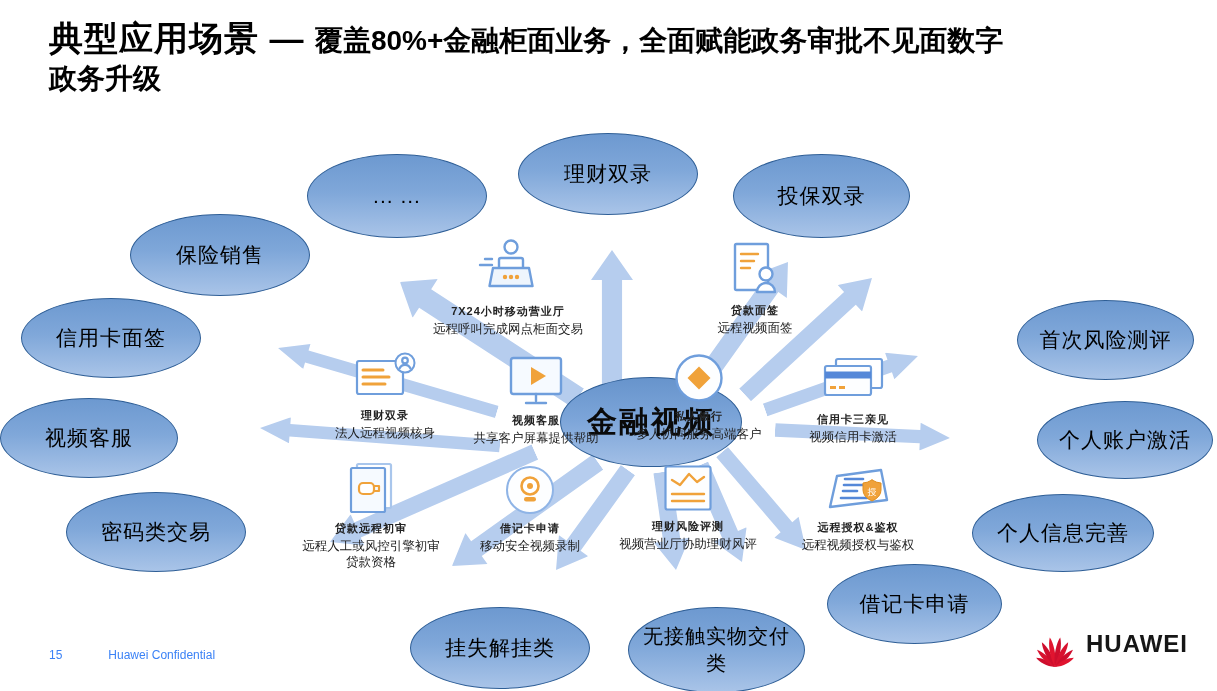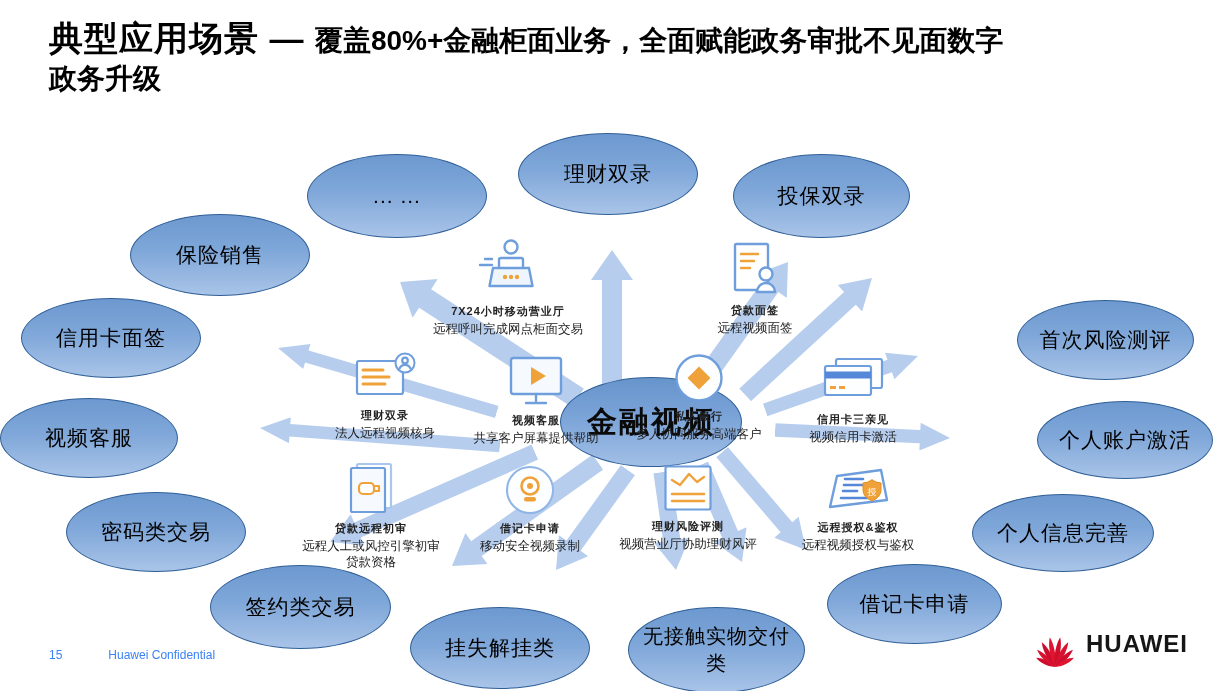--- a/index.html
+++ b/index.html
@@ -95,23 +95,20 @@
     </div>
   <div class="bubble" style="left:1037px;top:401px;width:176px;height:78px">
       <span>个人账户激活</span>
     </div>
   <div class="bubble" style="left:66px;top:492px;width:180px;height:80px">
       <span>密码类交易</span>
     </div>
   <div class="bubble" style="left:972px;top:494px;width:182px;height:78px">
       <span>个人信息完善</span>
     </div>
-  <div class="bubble" style="left:210px;top:565px;width:181px;height:84px">
-      <span>签约类交易</span>
-    </div>
   <div class="bubble" style="left:827px;top:564px;width:175px;height:80px">
       <span>借记卡申请</span>
     </div>
   <div class="bubble" style="left:410px;top:607px;width:180px;height:82px">
       <span>挂失解挂类</span>
     </div>
   <div class="bubble" style="left:628px;top:607px;width:177px;height:86px;font-size:20px">
       <span>无接触实物交付类</span>
     </div>
 

